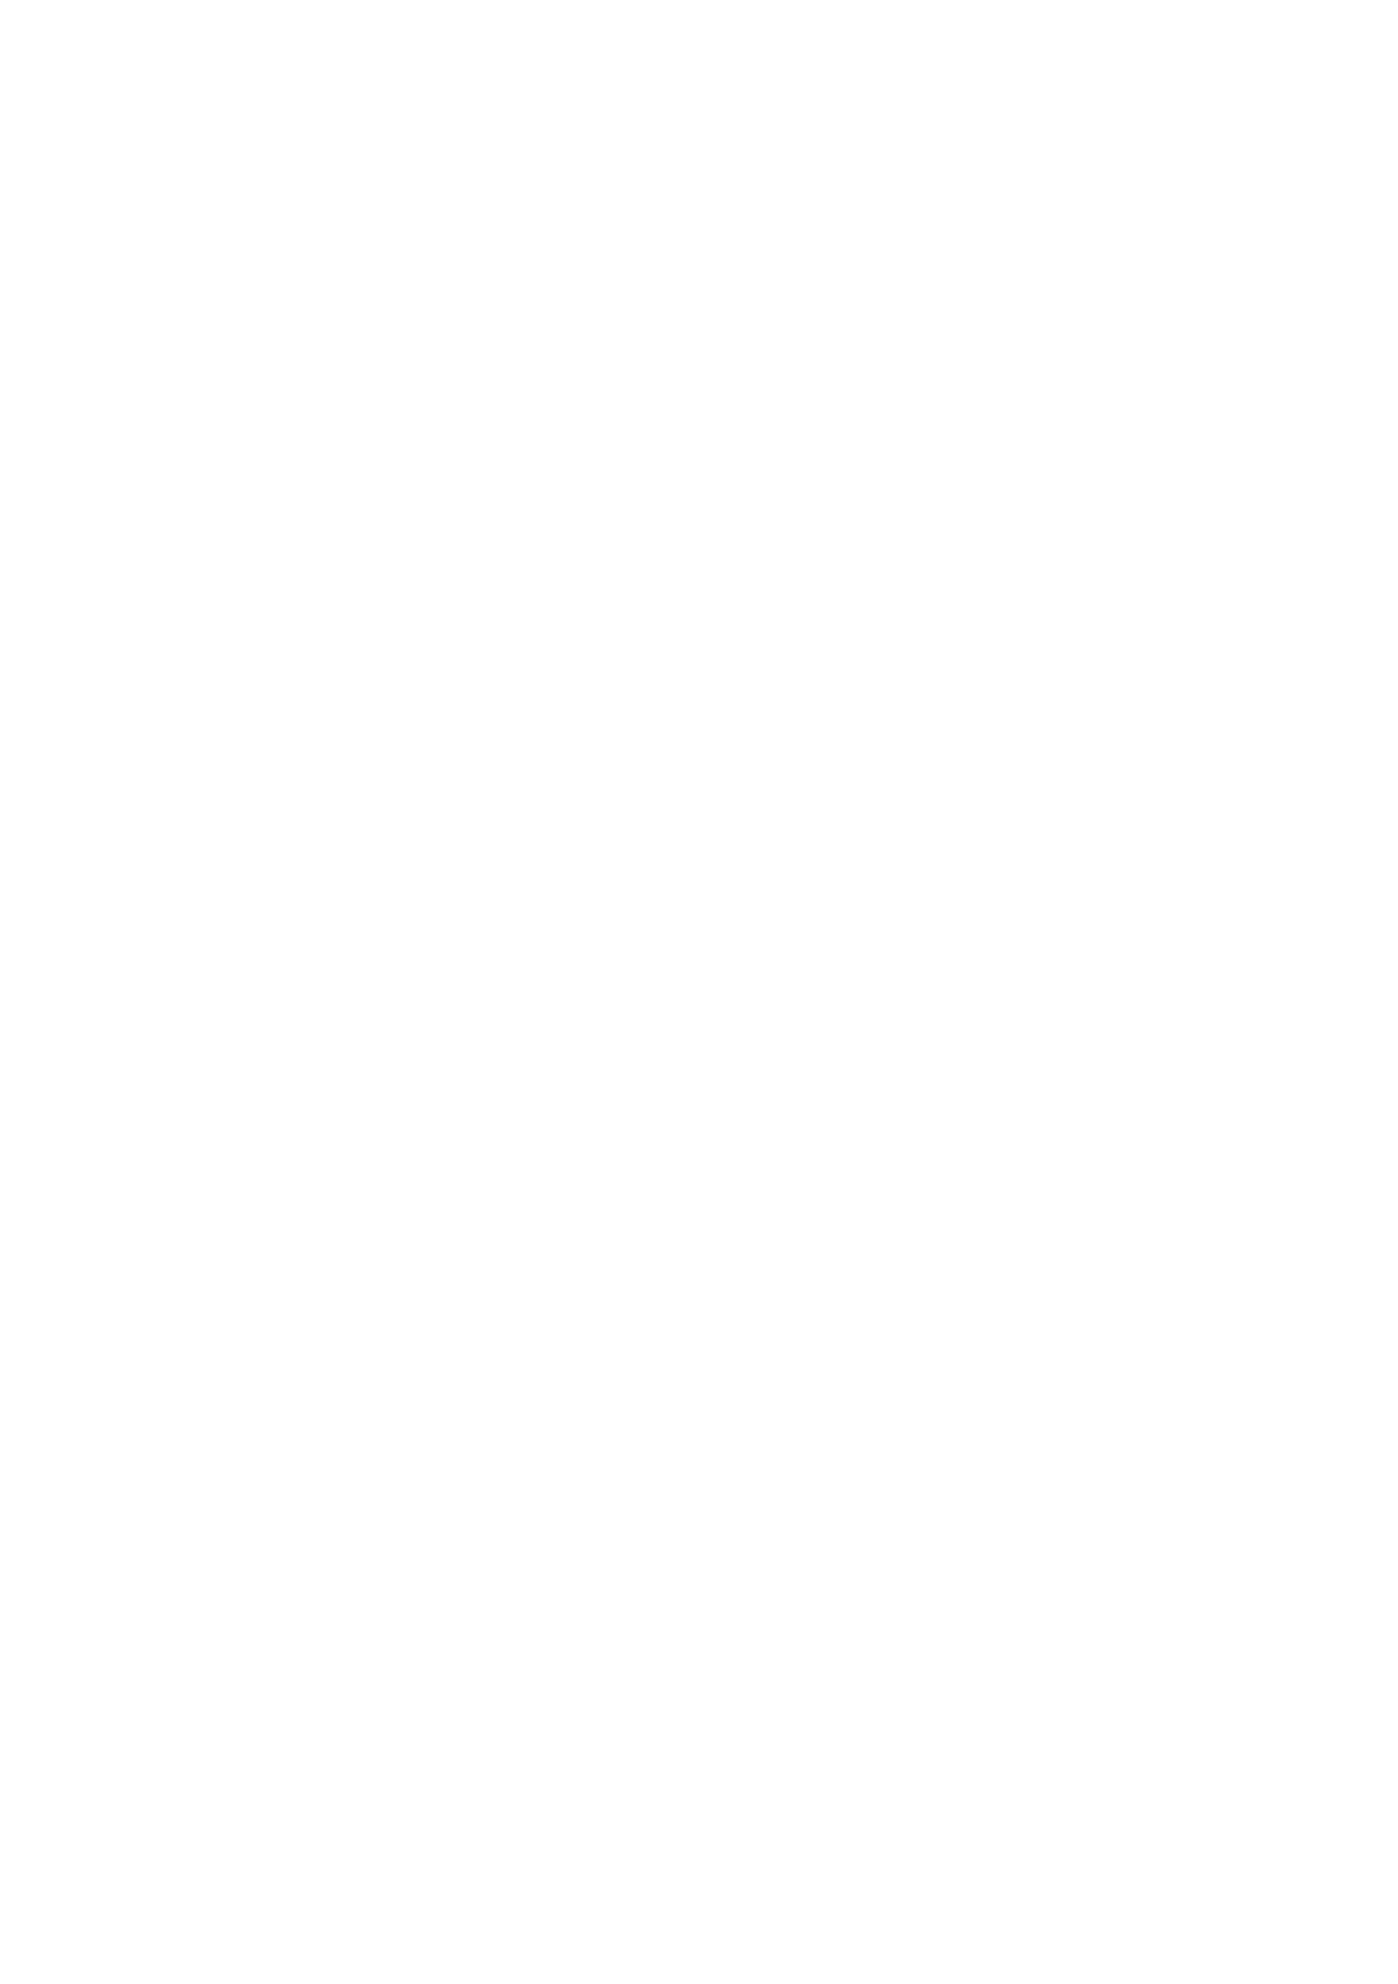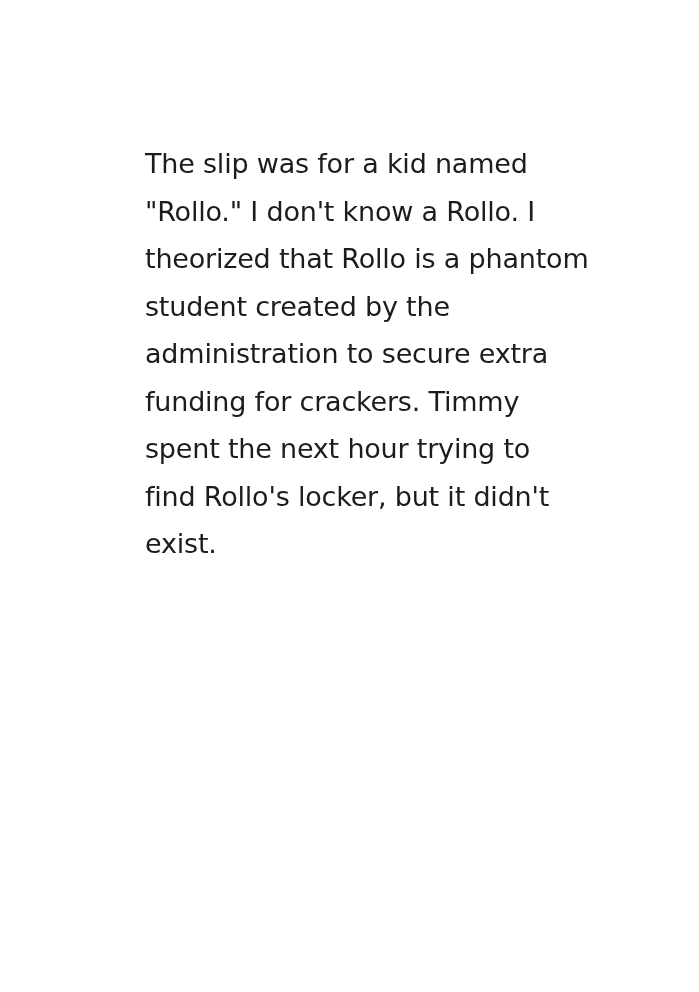--- a/index.html
+++ b/index.html
@@ -25,22 +25,13 @@
     color: #1c1c1c;
     letter-spacing: -0.2px;
     margin: 0 0 21px 0;
     max-width: 540px;
   }
 </style>
 </head>
 <body>
 
 <div class="page">
-  <p class="story-paragraph">The slip was for a kid named
-"Rollo." I don't know a Rollo. I
-theorized that Rollo is a phantom
-student created by the
-administration to secure extra
-funding for crackers. Timmy
-spent the next hour trying to
-find Rollo's locker, but it didn't
-exist.</p>
 </div>
 
 </body></html>

